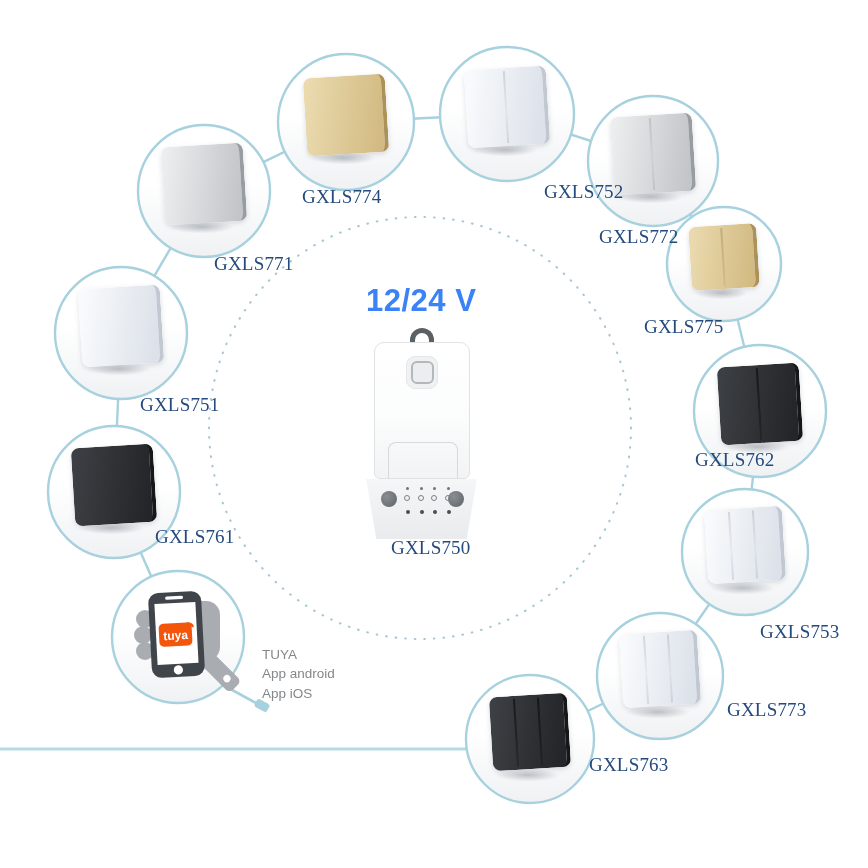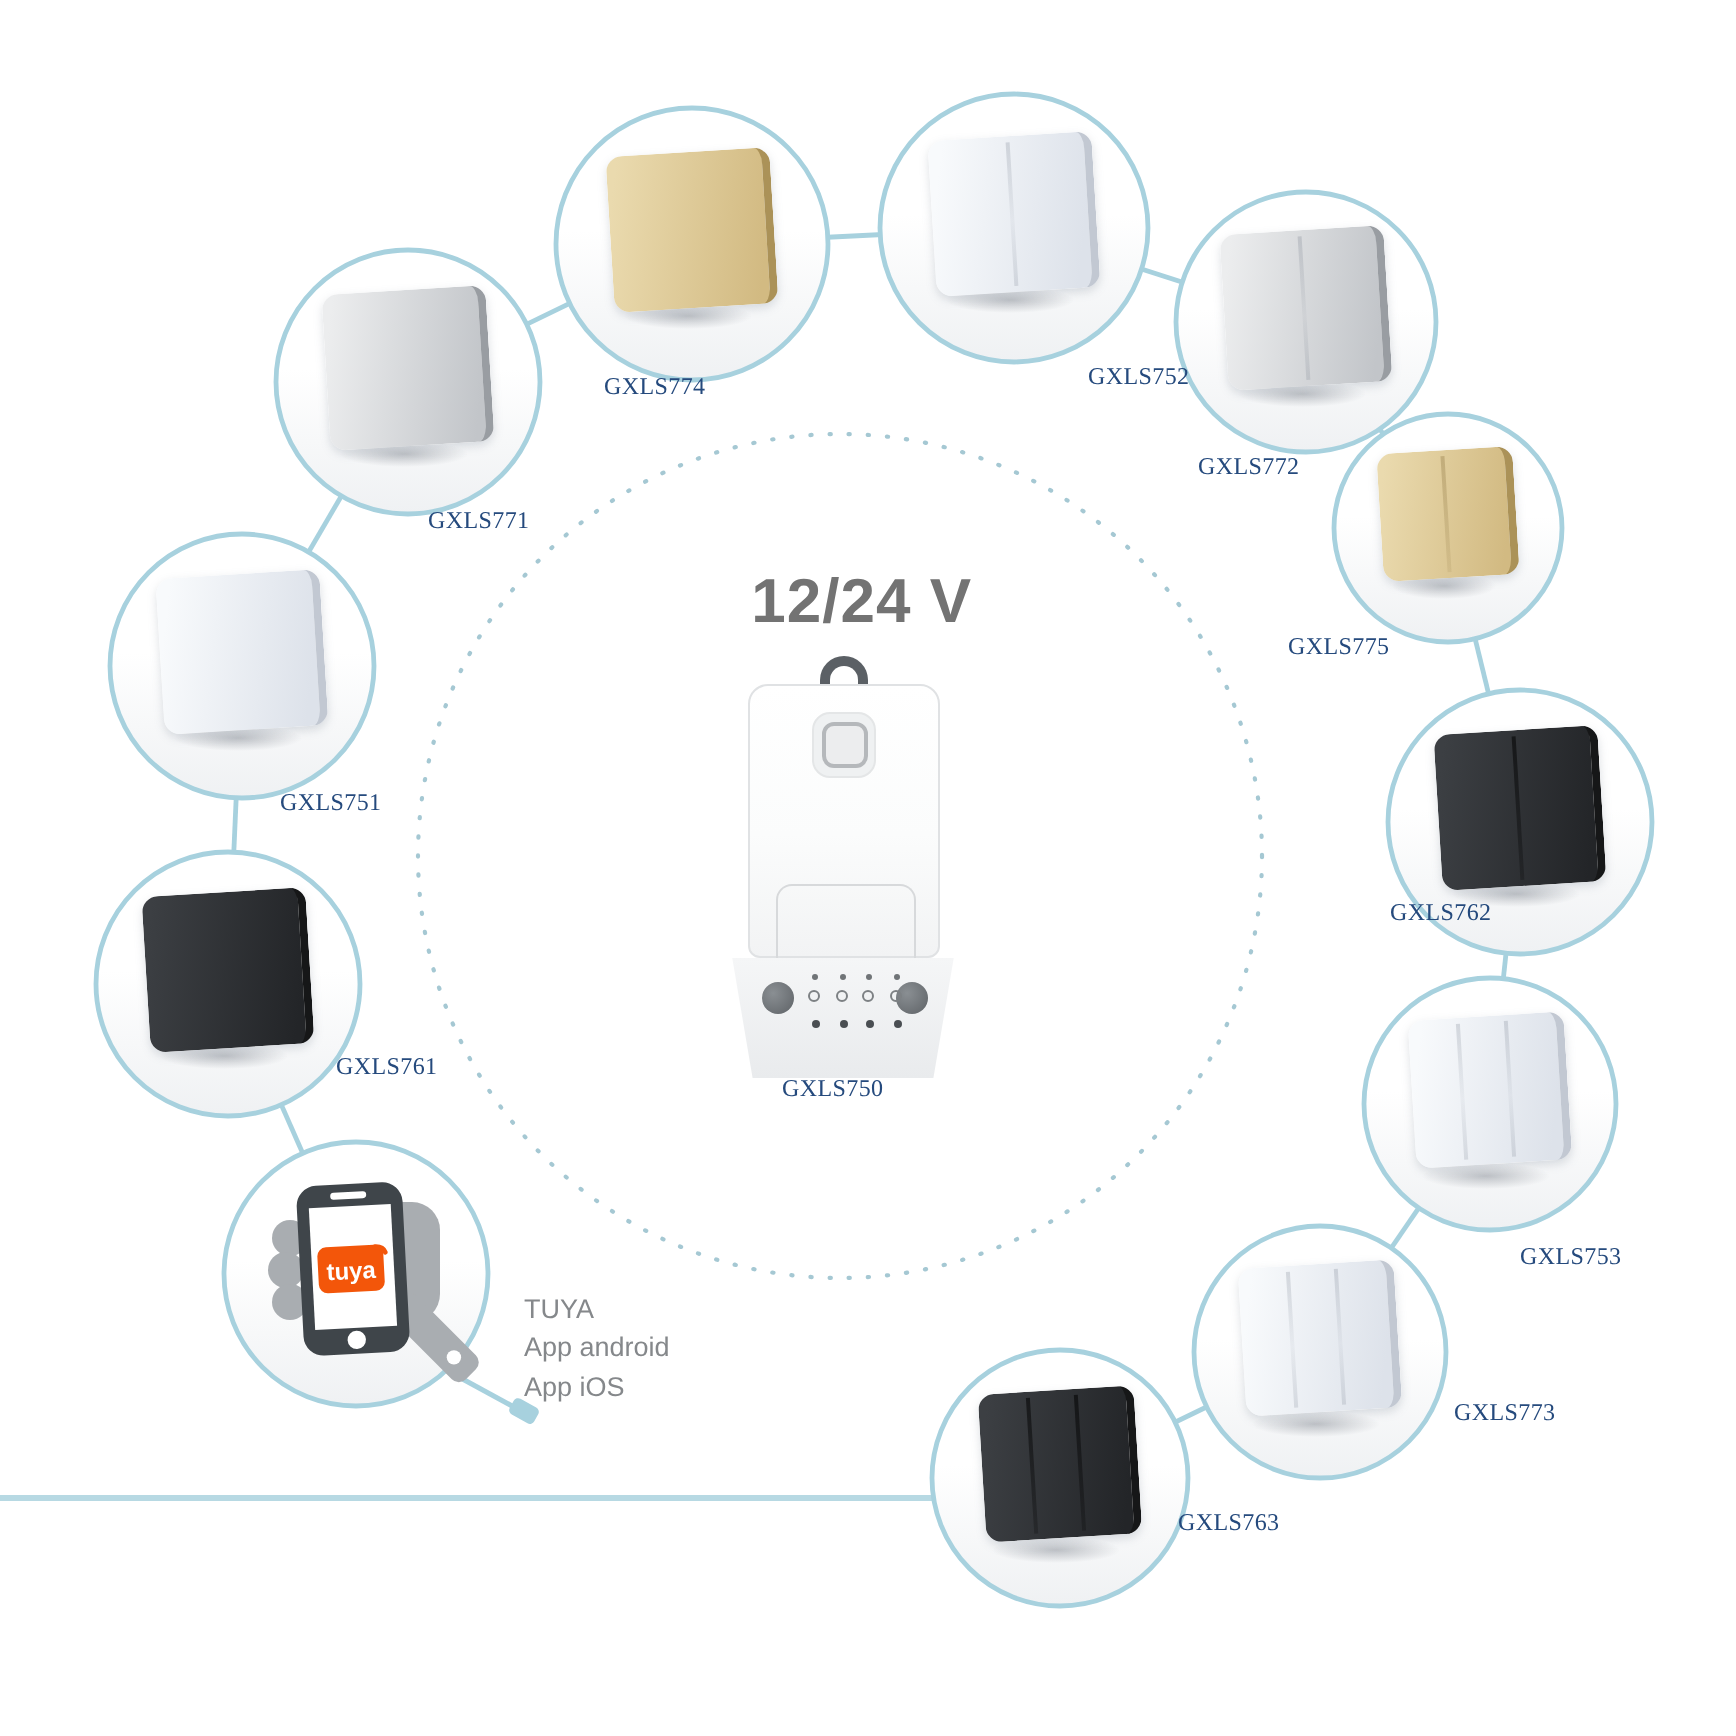--- a/index.html
+++ b/index.html
@@ -21,24 +21,24 @@
   .sw-silver .plate{background:linear-gradient(100deg,#ecedee 6%,#c2c5c9 94%);border-right:4px solid #999da2;}
   .sw-gold   .plate{background:linear-gradient(100deg,#eadaae 6%,#d2ba82 94%);border-right:4px solid #ab9258;}
   .sw-black  .plate{background:linear-gradient(100deg,#3c3f43 6%,#232528 94%);border-right:4px solid #161718;}
   .d{position:absolute;top:4%;bottom:4%;width:2px;}
   .sw-2 .d1{left:50%;} .sw-3 .d1{left:32%;} .sw-3 .d2{left:65%;}
   .sw-white .d,.sw-silver .d{background:linear-gradient(180deg,rgba(85,95,112,.20),rgba(85,95,112,.05) 55%,rgba(85,95,112,.16));}
   .sw-gold  .d{background:linear-gradient(180deg,rgba(118,93,40,.28),rgba(118,93,40,.10));}
   .sw-black .d{background:linear-gradient(180deg,rgba(0,0,0,.55),rgba(0,0,0,.22));}
 
   
-  .lbl{position:absolute;font-family:"Liberation Serif",serif;font-size:12px;
+  .lbl{position:absolute;font-family:"Liberation Serif",serif;font-size:19px;
        color:#254a7d;letter-spacing:.2px;white-space:nowrap;}
-  .voltage{position:absolute;left:366px;top:283px;width:120px;text-align:right;
-           font-size:31px;font-weight:bold;color:#737373;letter-spacing:.5px;}
+  .voltage{position:absolute;left:366px;top:283px;width:120px;text-align:left;
+           font-size:31px;font-weight:bold;color:#3b82f6;letter-spacing:.5px;}
   .apptext{position:absolute;left:262px;top:645px;font-size:13.5px;line-height:19.3px;
            color:#85888b;white-space:pre-line;}
 
   
   .rx{position:absolute;}
   .rx-hook{left:410px;top:328px;width:24px;height:15px;border:5px solid #5b6065;
            border-bottom:none;border-radius:12px 12px 0 0;box-sizing:border-box;}
   .rx-body{left:374px;top:342px;width:96px;height:137px;border-radius:10px 10px 6px 6px;
            background:linear-gradient(180deg,#ffffff 0%,#fbfcfc 55%,#f2f3f4 100%);
            border:1px solid #e0e2e4;box-sizing:border-box;}
@@ -230,18 +230,18 @@
   <span class="lbl" style="left:214px;top:253px">GXLS771</span>
   <span class="lbl" style="left:302px;top:186px">GXLS774</span>
   <span class="lbl" style="left:544px;top:181px">GXLS752</span>
   <span class="lbl" style="left:599px;top:226px">GXLS772</span>
   <span class="lbl" style="left:644px;top:316px">GXLS775</span>
   <span class="lbl" style="left:695px;top:449px">GXLS762</span>
   <span class="lbl" style="left:760px;top:621px">GXLS753</span>
   <span class="lbl" style="left:727px;top:699px">GXLS773</span>
   <span class="lbl" style="left:589px;top:754px">GXLS763</span>
   <span class="lbl" style="left:140px;top:394px">GXLS751</span>
-  <span class="lbl" style="left:168px;top:526px">GXLS761</span>
+  <span class="lbl" style="left:155px;top:526px">GXLS761</span>
 
   <div class="apptext">TUYA
 App android
 App iOS</div>
 </div>
 
 </body></html>

